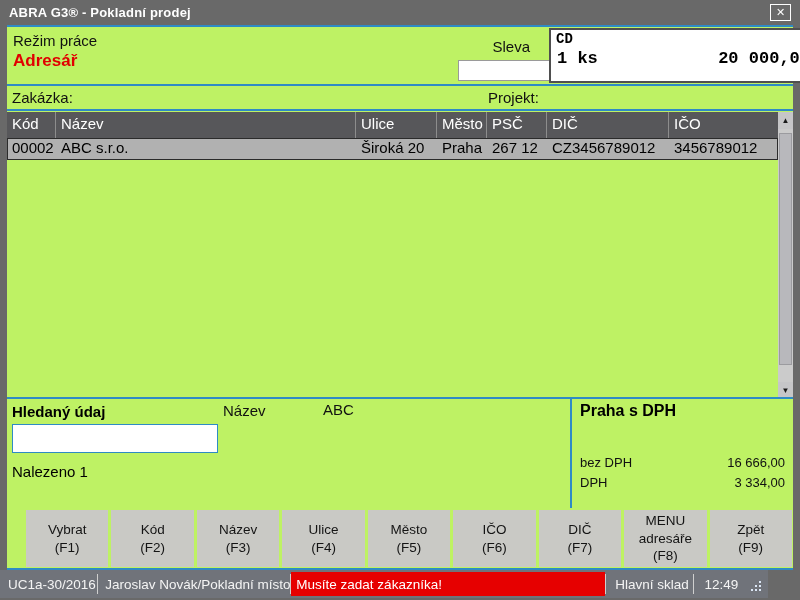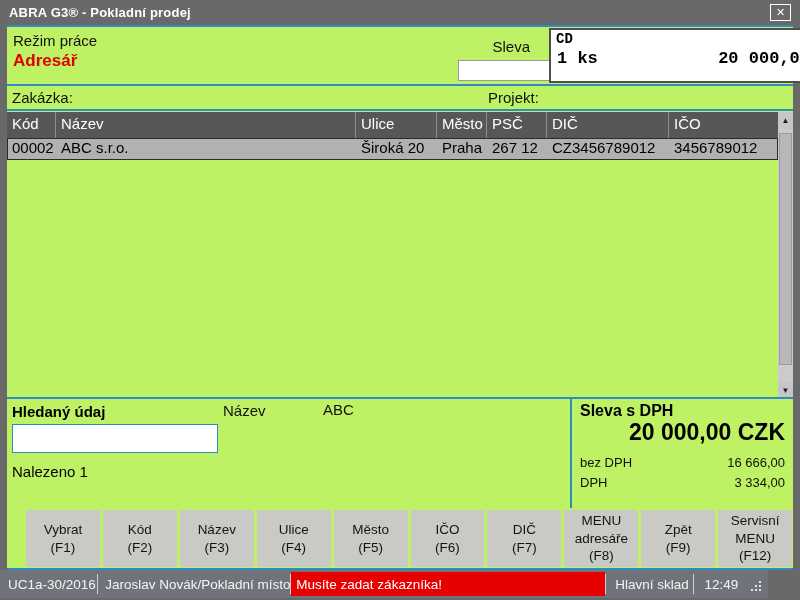--- a/index.html
+++ b/index.html
@@ -148,22 +148,21 @@
     </div>
     <div class="bluebar" style="top:372px"></div>
 
     <div class="search-label">Hledaný údaj</div>
     <div class="field-label">Název</div>
     <div class="field-value">ABC</div>
     <input class="search-input" type="text" value="" style="">
     <div class="found-label">Nalezeno 1</div>
 
     <div class="vline"></div>
-    <div class="total-label">Sleva s DPH</div>
-    <div class="total-value">20 000,00 CZK</div>
+    <div class="total-label">Praha s DPH</div>
     <div class="sub-row-label" style="top:430px">bez DPH</div>
     <div class="sub-row-value" style="top:430px">16 666,00</div>
     <div class="sub-row-label" style="top:450px">DPH</div>
     <div class="sub-row-value" style="top:450px">3 334,00</div>
 
     <div class="btn-row" id="btn-row">
         <button class="fbtn">
           <span>Vybrat</span>
           <span>(F1)</span>
         </button>
@@ -191,24 +190,20 @@
           <span>DIČ</span>
           <span>(F7)</span>
         </button>
         <button class="fbtn">
           <span>MENU adresáře</span>
           <span>(F8)</span>
         </button>
         <button class="fbtn">
           <span>Zpět</span>
           <span>(F9)</span>
-        </button>
-        <button class="fbtn">
-          <span>Servisní MENU</span>
-          <span>(F12)</span>
         </button>
       </div>
     <div class="bluebar" style="top:543px"></div>
   </div>
 
   <div class="statusbar">
     <div class="sb-item sb-doc">UC1a-30/2016</div>
     <div class="sb-sep"></div>
     <div class="sb-item sb-user">Jaroslav Novák/Pokladní místo prod.</div>
     <div class="sb-sep"></div>

